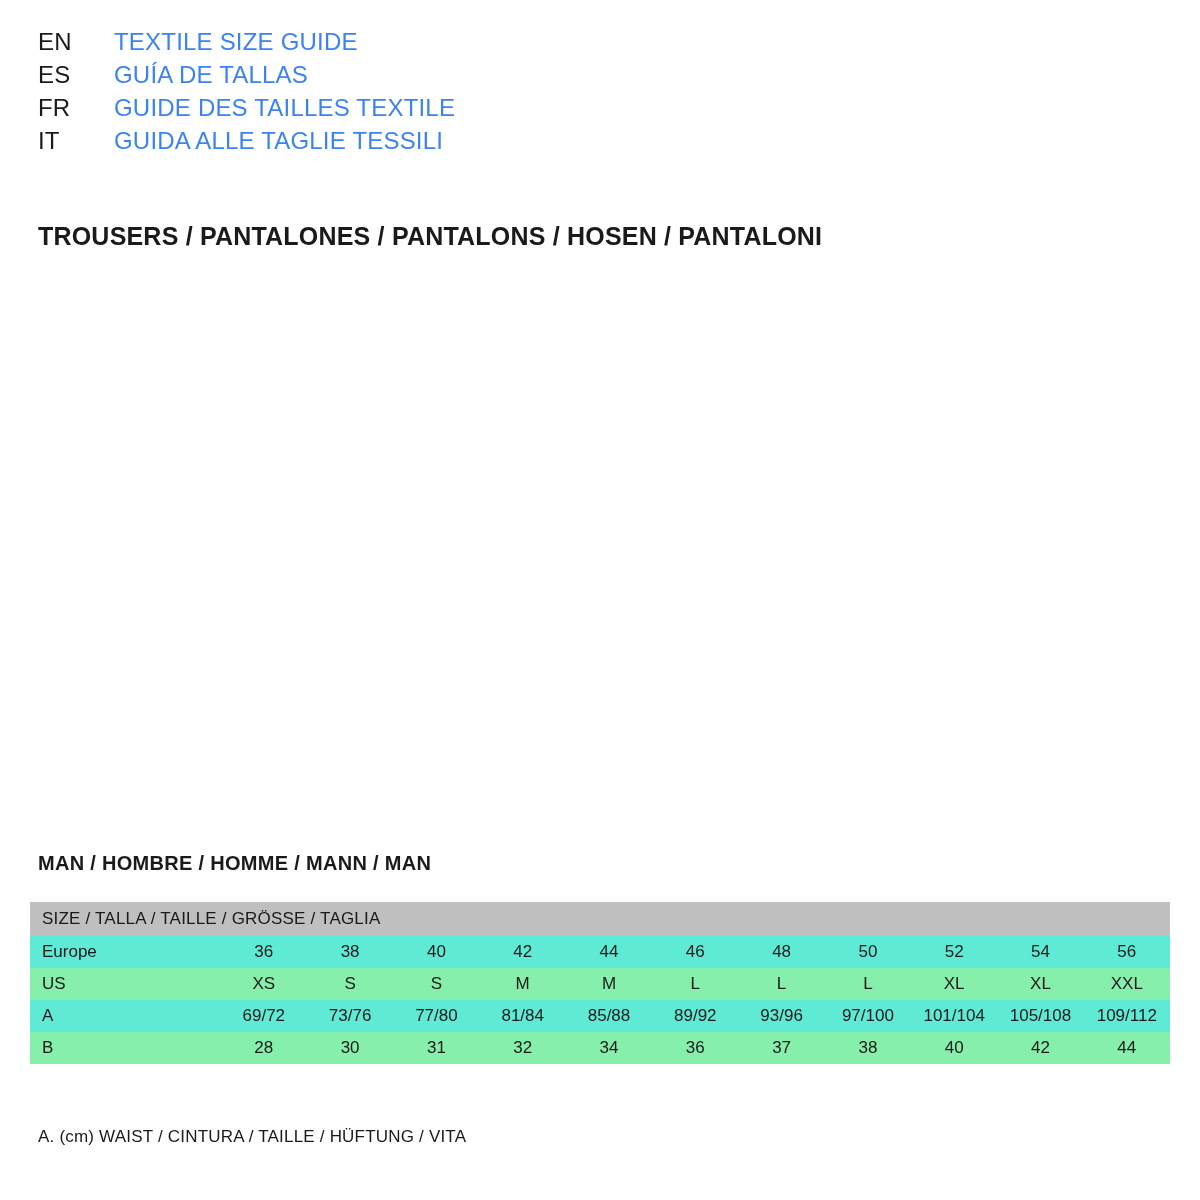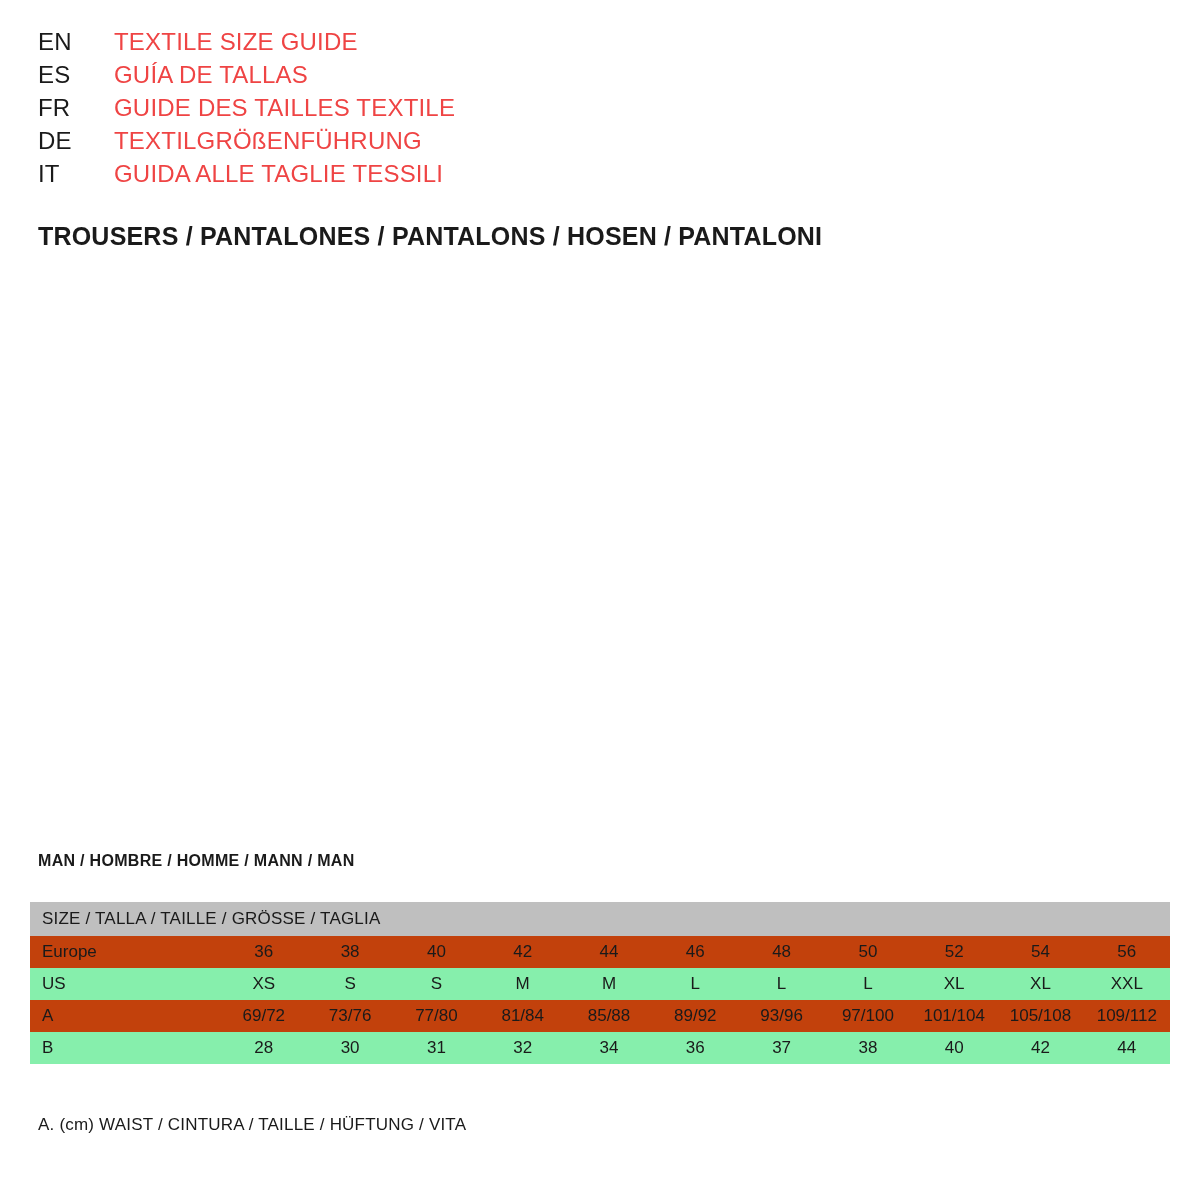--- a/index.html
+++ b/index.html
@@ -36,21 +36,21 @@
     letter-spacing: 0.2px;
   }
   .lang-code {
     width: 76px;
     flex: 0 0 76px;
     font-size: 24px;
     color: #1a1a1a;
   }
   .lang-text {
     font-size: 24px;
-    color: #ef4444;
+    color: #3b82f6;
   }
   .garment-title {
     position: absolute;
     left: 38px;
     top: 222px;
     font-size: 25px;
     font-weight: bold;
     letter-spacing: 0.2px;
     color: #1a1a1a;
     white-space: nowrap;
@@ -73,21 +73,21 @@
     top: 312px;
     font-size: 19px;
     color: #1a1a1a;
   }
 
   
   .section-title {
     position: absolute;
     left: 38px;
     top: 852px;
-    font-size: 16px;
+    font-size: 20px;
     font-weight: bold;
     letter-spacing: 0.3px;
     color: #1a1a1a;
   }
 
   table.size-table {
     position: absolute;
     left: 30px;
     top: 902px;
     width: 1140px;
@@ -110,58 +110,55 @@
     padding-left: 12px;
     font-size: 17px;
     font-weight: normal;
     letter-spacing: 0.2px;
     height: 34px;
   }
   .row-label {
     text-align: left !important;
     padding-left: 12px !important;
   }
-  tr.band-light td { background: #c2410c; }
+  tr.band-light td { background: #5eead4; }
   tr.band-white td { background: #86efac; }
 
   
   .footnotes {
     position: absolute;
     left: 38px;
     top: 1110px;
     width: 900px;
   }
   .footnote {
     font-size: 17px;
     line-height: 30px;
     color: #1a1a1a;
     letter-spacing: 0.2px;
+    margin-top: 12px;
   }
 </style>
 </head>
 <body>
 
 <div class="page">
 
   <div class="lang-block">
     <div class="lang-row">
       <span class="lang-code">EN</span>
       <span class="lang-text">TEXTILE SIZE GUIDE</span>
     </div>
     <div class="lang-row">
       <span class="lang-code">ES</span>
       <span class="lang-text">GUÍA DE TALLAS</span>
     </div>
     <div class="lang-row">
       <span class="lang-code">FR</span>
       <span class="lang-text">GUIDE DES TAILLES TEXTILE</span>
-    </div>
-    <div class="lang-row">
-      <span class="lang-code">DE</span>
-      <span class="lang-text">TEXTILGRÖßENFÜHRUNG</span>
     </div>
     <div class="lang-row">
       <span class="lang-code">IT</span>
       <span class="lang-text">GUIDA ALLE TAGLIE TESSILI</span>
     </div>
   </div>
 
   <div class="garment-title">TROUSERS / PANTALONES / PANTALONS / HOSEN / PANTALONI</div>
 
 

